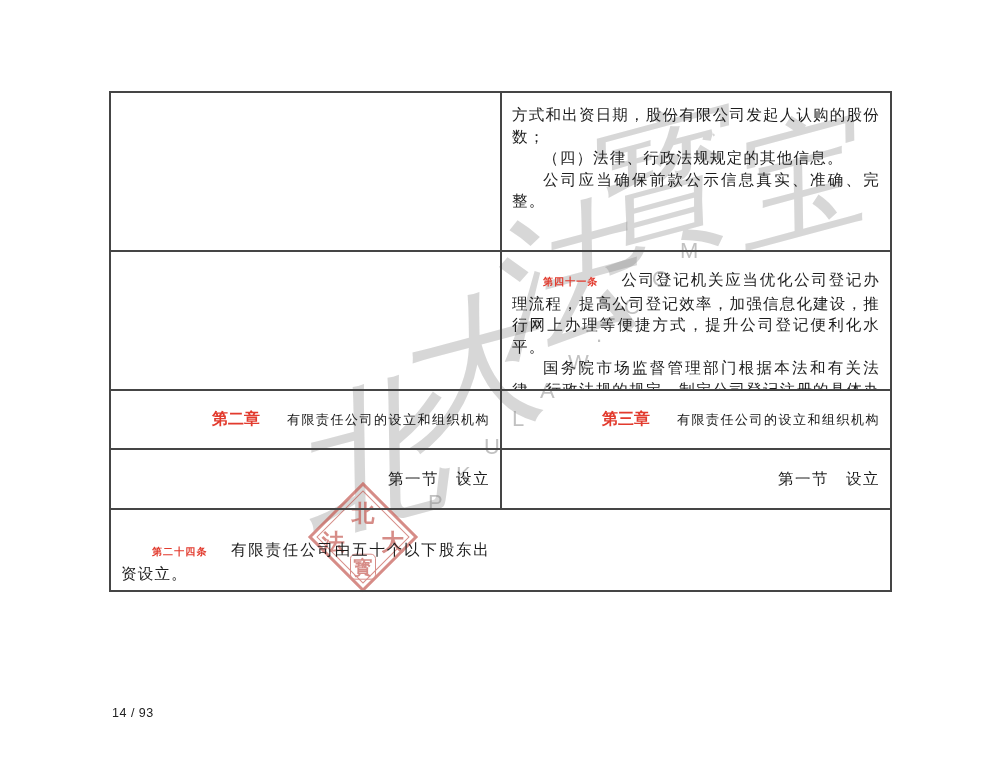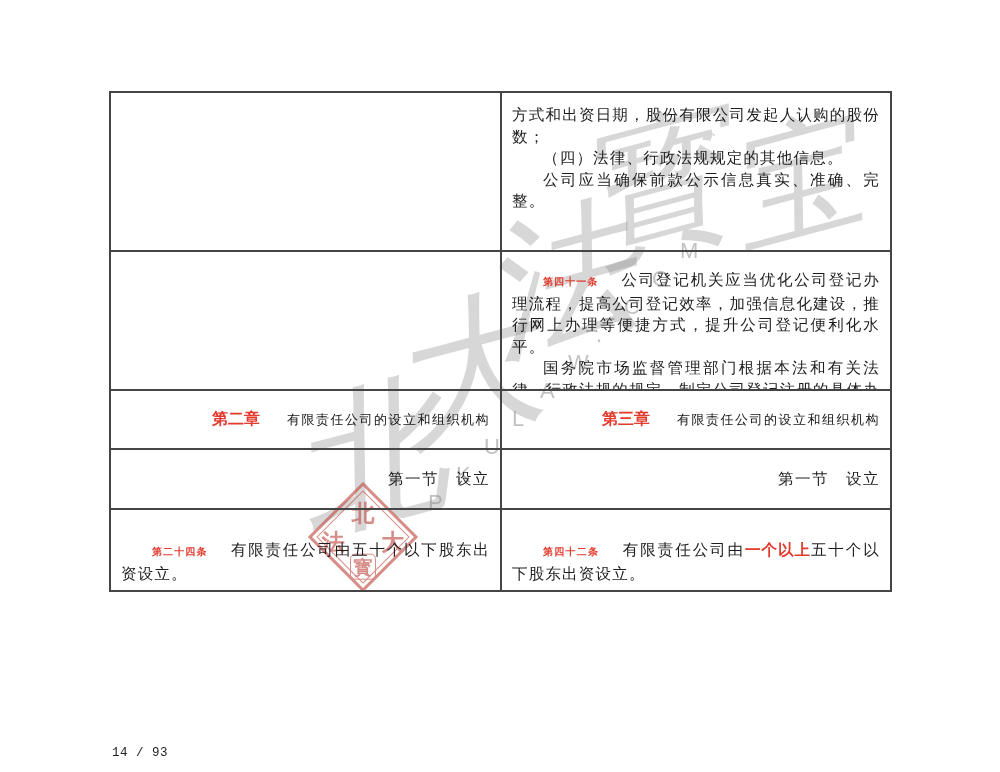--- a/index.html
+++ b/index.html
@@ -82,22 +82,21 @@
     font-family:"Liberation Sans","DejaVu Sans",sans-serif;
   }
   .sect{
     color:#1d1d1d;font-size:15.5px;letter-spacing:1.5px;
     font-family:Liberation Serif, serif;
   }
 
   .page-num{
     position:absolute;left:112px;top:706px;z-index:2;
     font-size:12.5px;color:#222222;letter-spacing:.5px;
-    font-family:Liberation Mono, monospace;
-    margin-top:40px;
+    font-family:Liberation Sans, sans-serif;
   }
 </style>
 </head>
 <body>
 
 <div class="wm">
   <span class="wm-char" style="left:292px;top:382px;">北</span>
   <span class="wm-char" style="left:388px;top:295px;">大</span>
   <span class="wm-char" style="left:482px;top:205px;">法</span>
   <span class="wm-char" style="left:578px;top:112px;">寳</span>
@@ -159,21 +158,18 @@
     </div>
     <div class="cell cr mid">
       <span class="sect">第一节　设立</span>
     </div>
   </div>
 
   <div class="row r5">
     <div class="cell cl">
       <p class="t ind"><span class="num">第二十四条</span><span>　有限责任公司由五十个以下股东出资设立。</span></p>
     </div>
-    <div class="cell cr">
-      <p class="t ind"><span class="num">第四十二条</span><span>　有限责任公司由</span><span class="em-new">一个以上</span><span>五十个以下股东出资设立。</span></p>
-    </div>
   </div>
 
 
 </div>
 
 <div class="page-num">14 / 93</div>
 
 </body></html>

